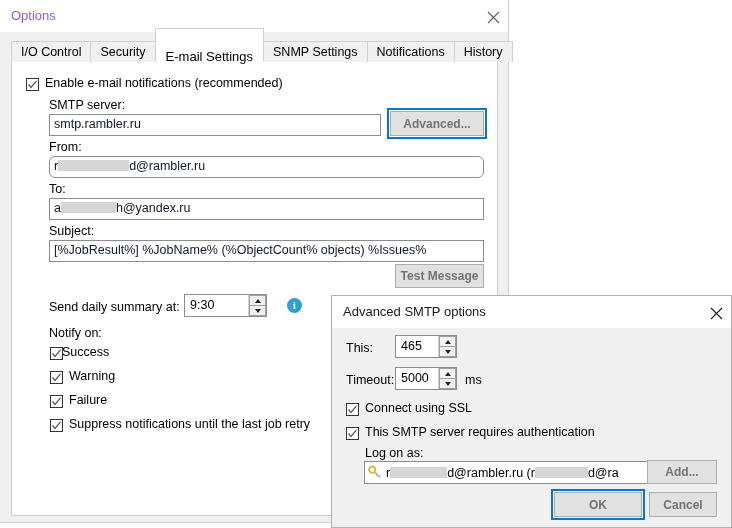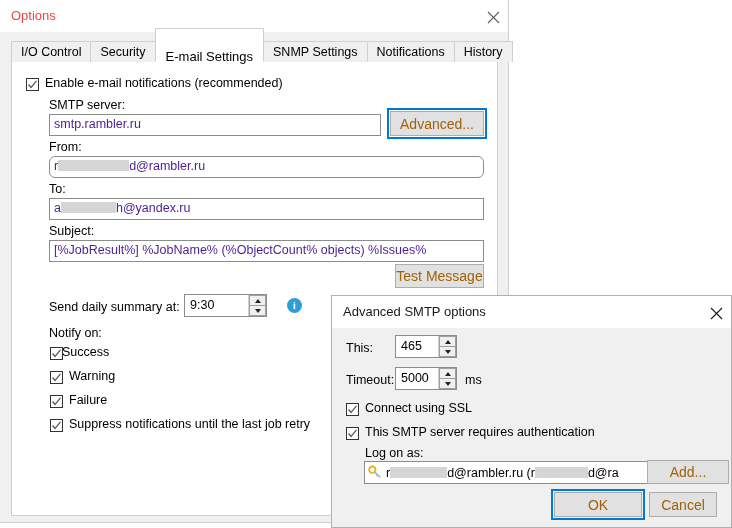--- a/index.html
+++ b/index.html
@@ -61,21 +61,21 @@
   #options-titlebar {
     position: absolute;
     left: 0; top: 0;
     width: 508px; height: 32px;
     background: #ffffff;
   }
   #options-title {
     position: absolute;
     left: 11px; top: 8px;
     font-size: 13px;
-    color: #ef4444;
+    color: #8b5cf6;
   }
   #options-close {
     position: absolute;
     left: 478px; top: 1px;
     width: 30px; height: 30px;
     line-height: 30px;
     text-align: center;
     font-size: 15px;
     color: #5f5f5f;
     cursor: default;
@@ -144,38 +144,39 @@
     box-sizing: border-box;
     cursor: default;
   }
   .chk svg { display: block; }
   .txtbox {
     position: absolute;
     background: #ffffff;
     border: 1px solid #8c8c8c;
     box-sizing: border-box;
     font-size: 12.5px;
-    color: #4c1d95;
+    color: #0f172a;
     padding: 2px 4px;
     white-space: nowrap;
     overflow: hidden;
     cursor: text;
   }
   .btn {
     position: absolute;
     background: #e1e1e1;
     border: 1px solid #adadad;
     box-sizing: border-box;
-    font-size: 14px;
-    color: #a16207;
+    font-size: 12px;
+    color: #737373;
     text-align: center;
     cursor: default;
     display: flex;
     align-items: center;
     justify-content: center;
+    font-weight: bold;
   }
   .btn.focus {
     outline: 2px solid #0078d7;
     outline-offset: 1px;
   }
   .redact {
     display: inline-block;
     background: #d5d5d5;
     height: 11px;
     vertical-align: -1px;
@@ -462,18 +463,18 @@
     <svg id="key-icon" width="15" height="15" viewBox="0 0 16 16">
       <circle cx="4.6" cy="5" r="3.4" fill="none" stroke="#e8b023" stroke-width="2"></circle>
       <path d="M6.6 7.2 L13 13.2" stroke="#b8b8b8" stroke-width="2.1" fill="none"></path>
       <path d="M10.3 10.6 L9 12" stroke="#b8b8b8" stroke-width="1.8" fill="none"></path>
       <circle cx="4.6" cy="5" r="1.1" fill="#fff"></circle>
     </svg>
     <div id="cred-text"><span>r</span><span class="redact" style="width:57px;"></span><span>d@rambler.ru  (r</span><span class="redact" style="width:53px;"></span><span>d@ra</span></div>
     <div id="cred-caret">⌄</div>
   </div>
 
-  <div class="btn" style="left:315px; top:164px; width:82px; height:24px;">Add...</div>
+  <div class="btn" style="left:315px; top:164px; width:70px; height:24px;">Add...</div>
 
   <div class="btn focus" style="left:222px; top:196px; width:88px; height:25px;">OK</div>
   <div class="btn" style="left:317px; top:196px; width:68px; height:25px;">Cancel</div>
 
 </div>
 
 </body></html>

